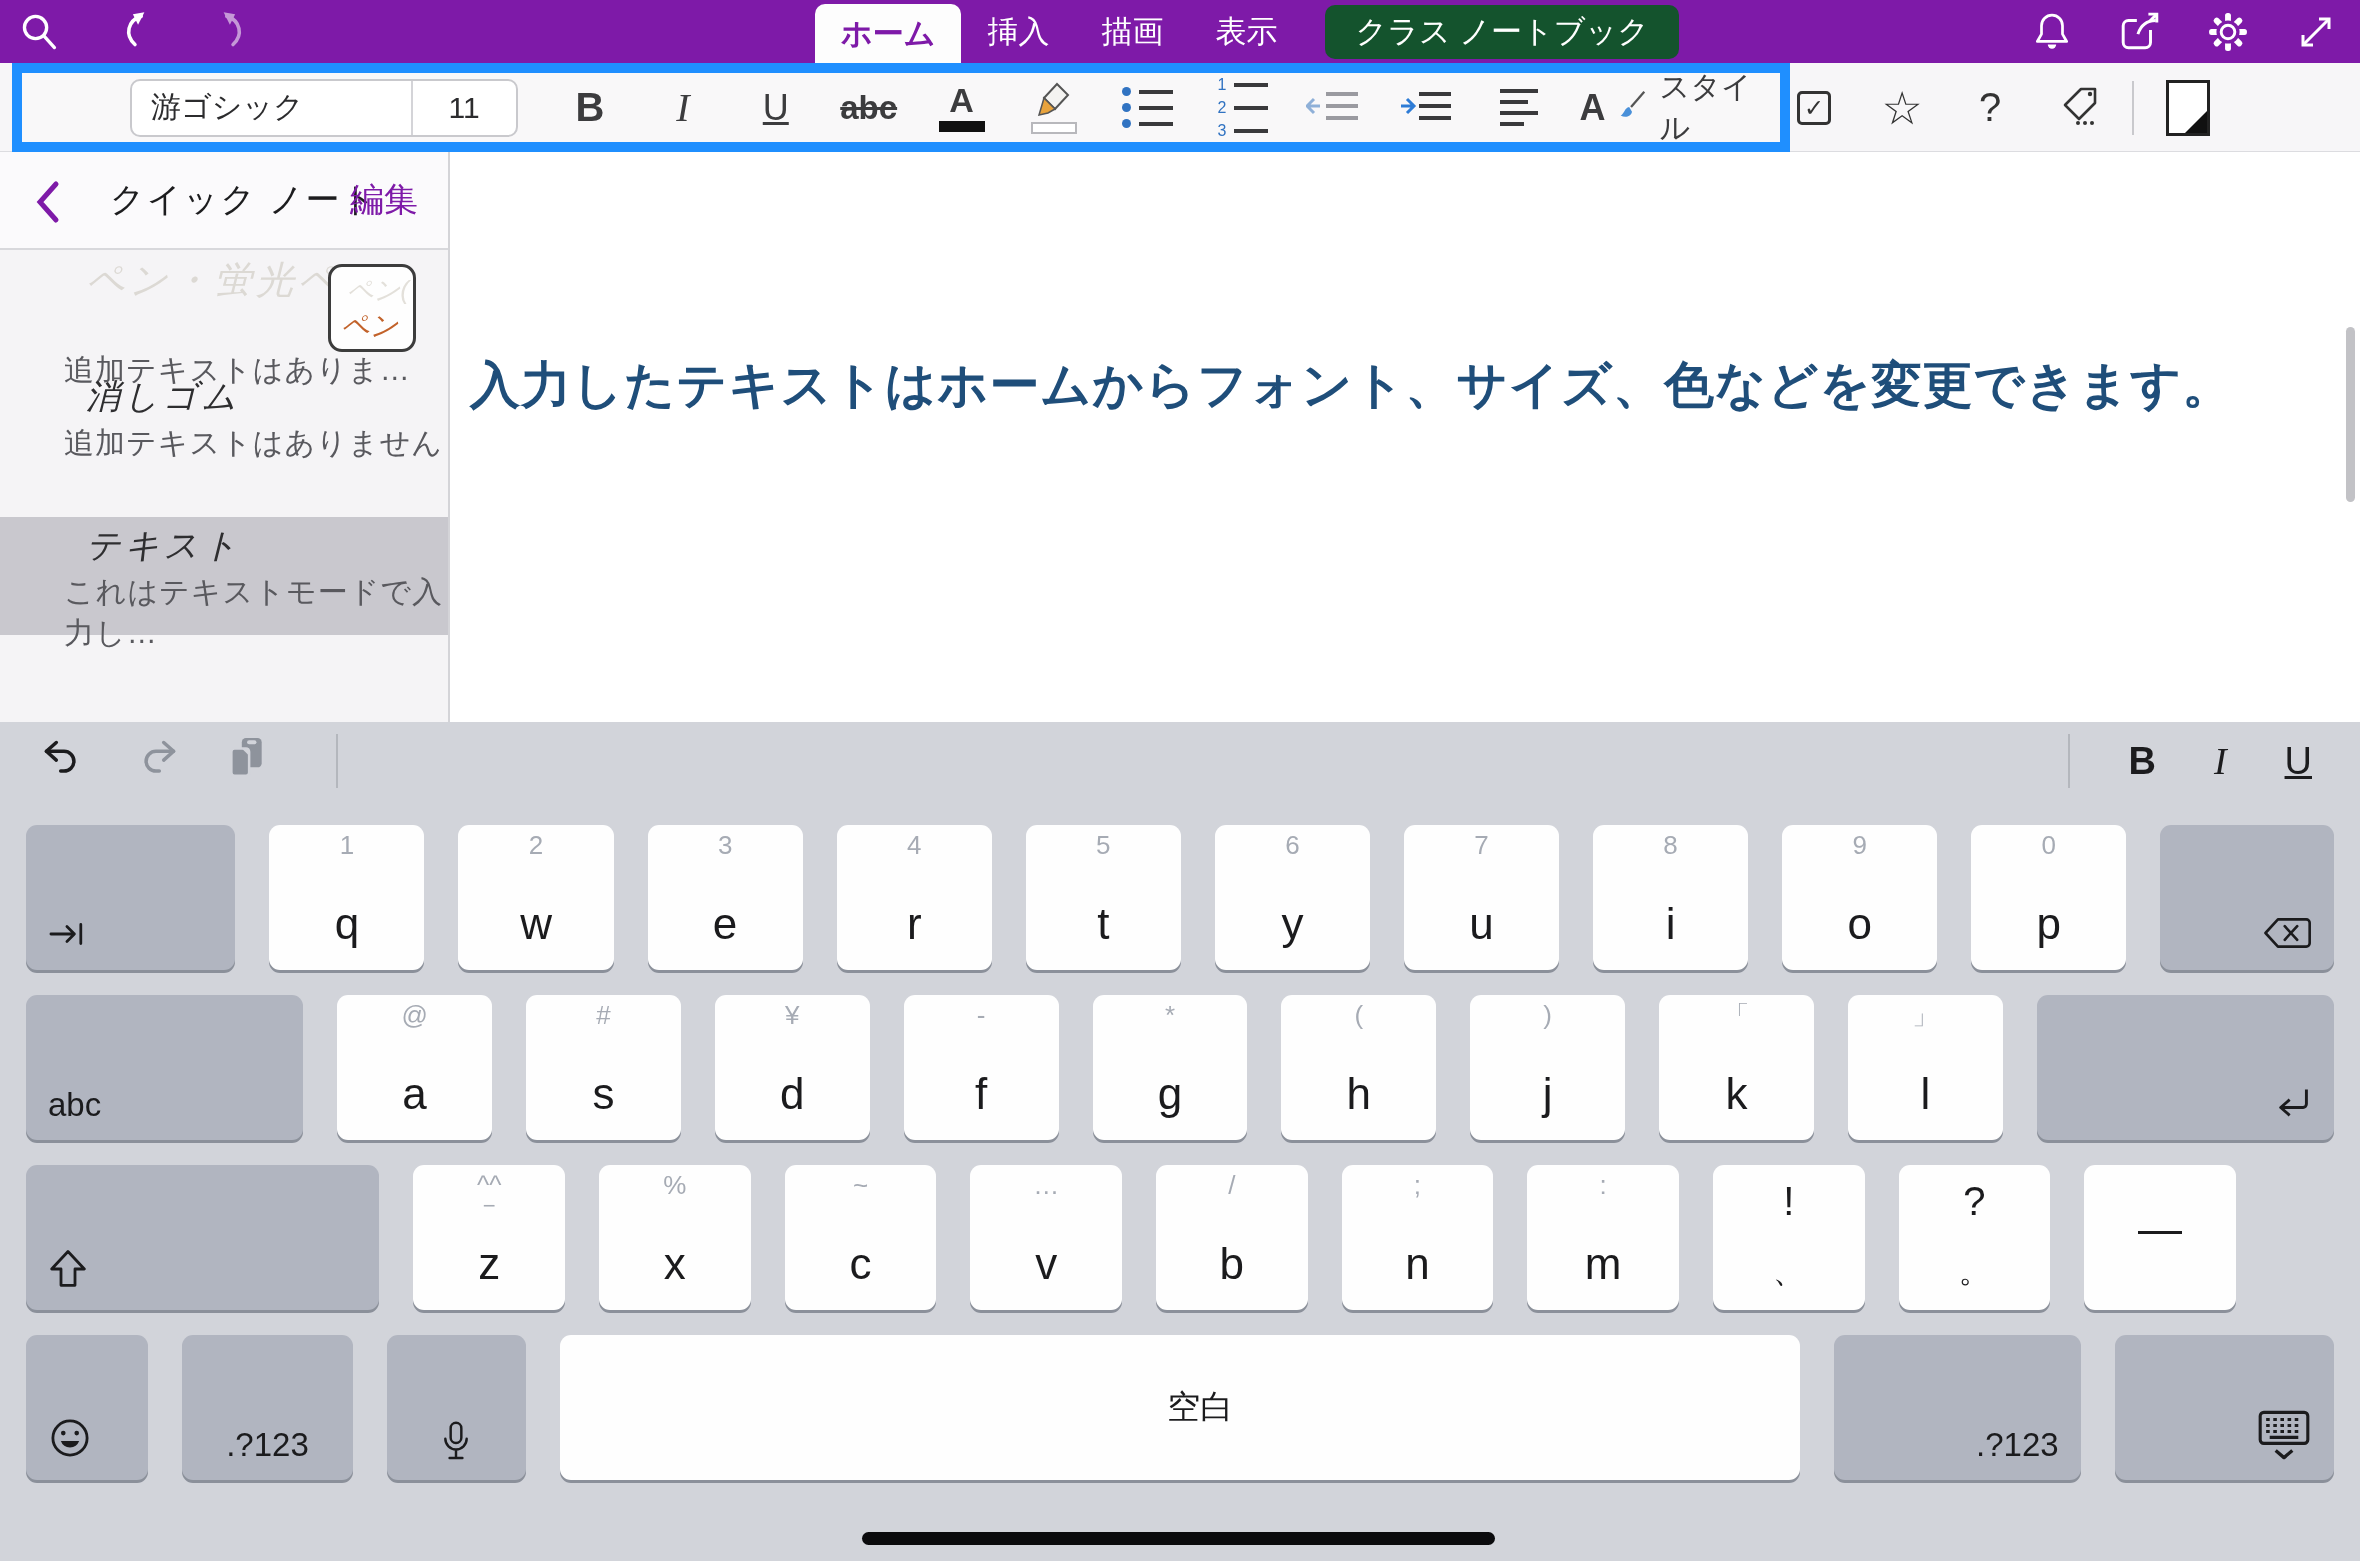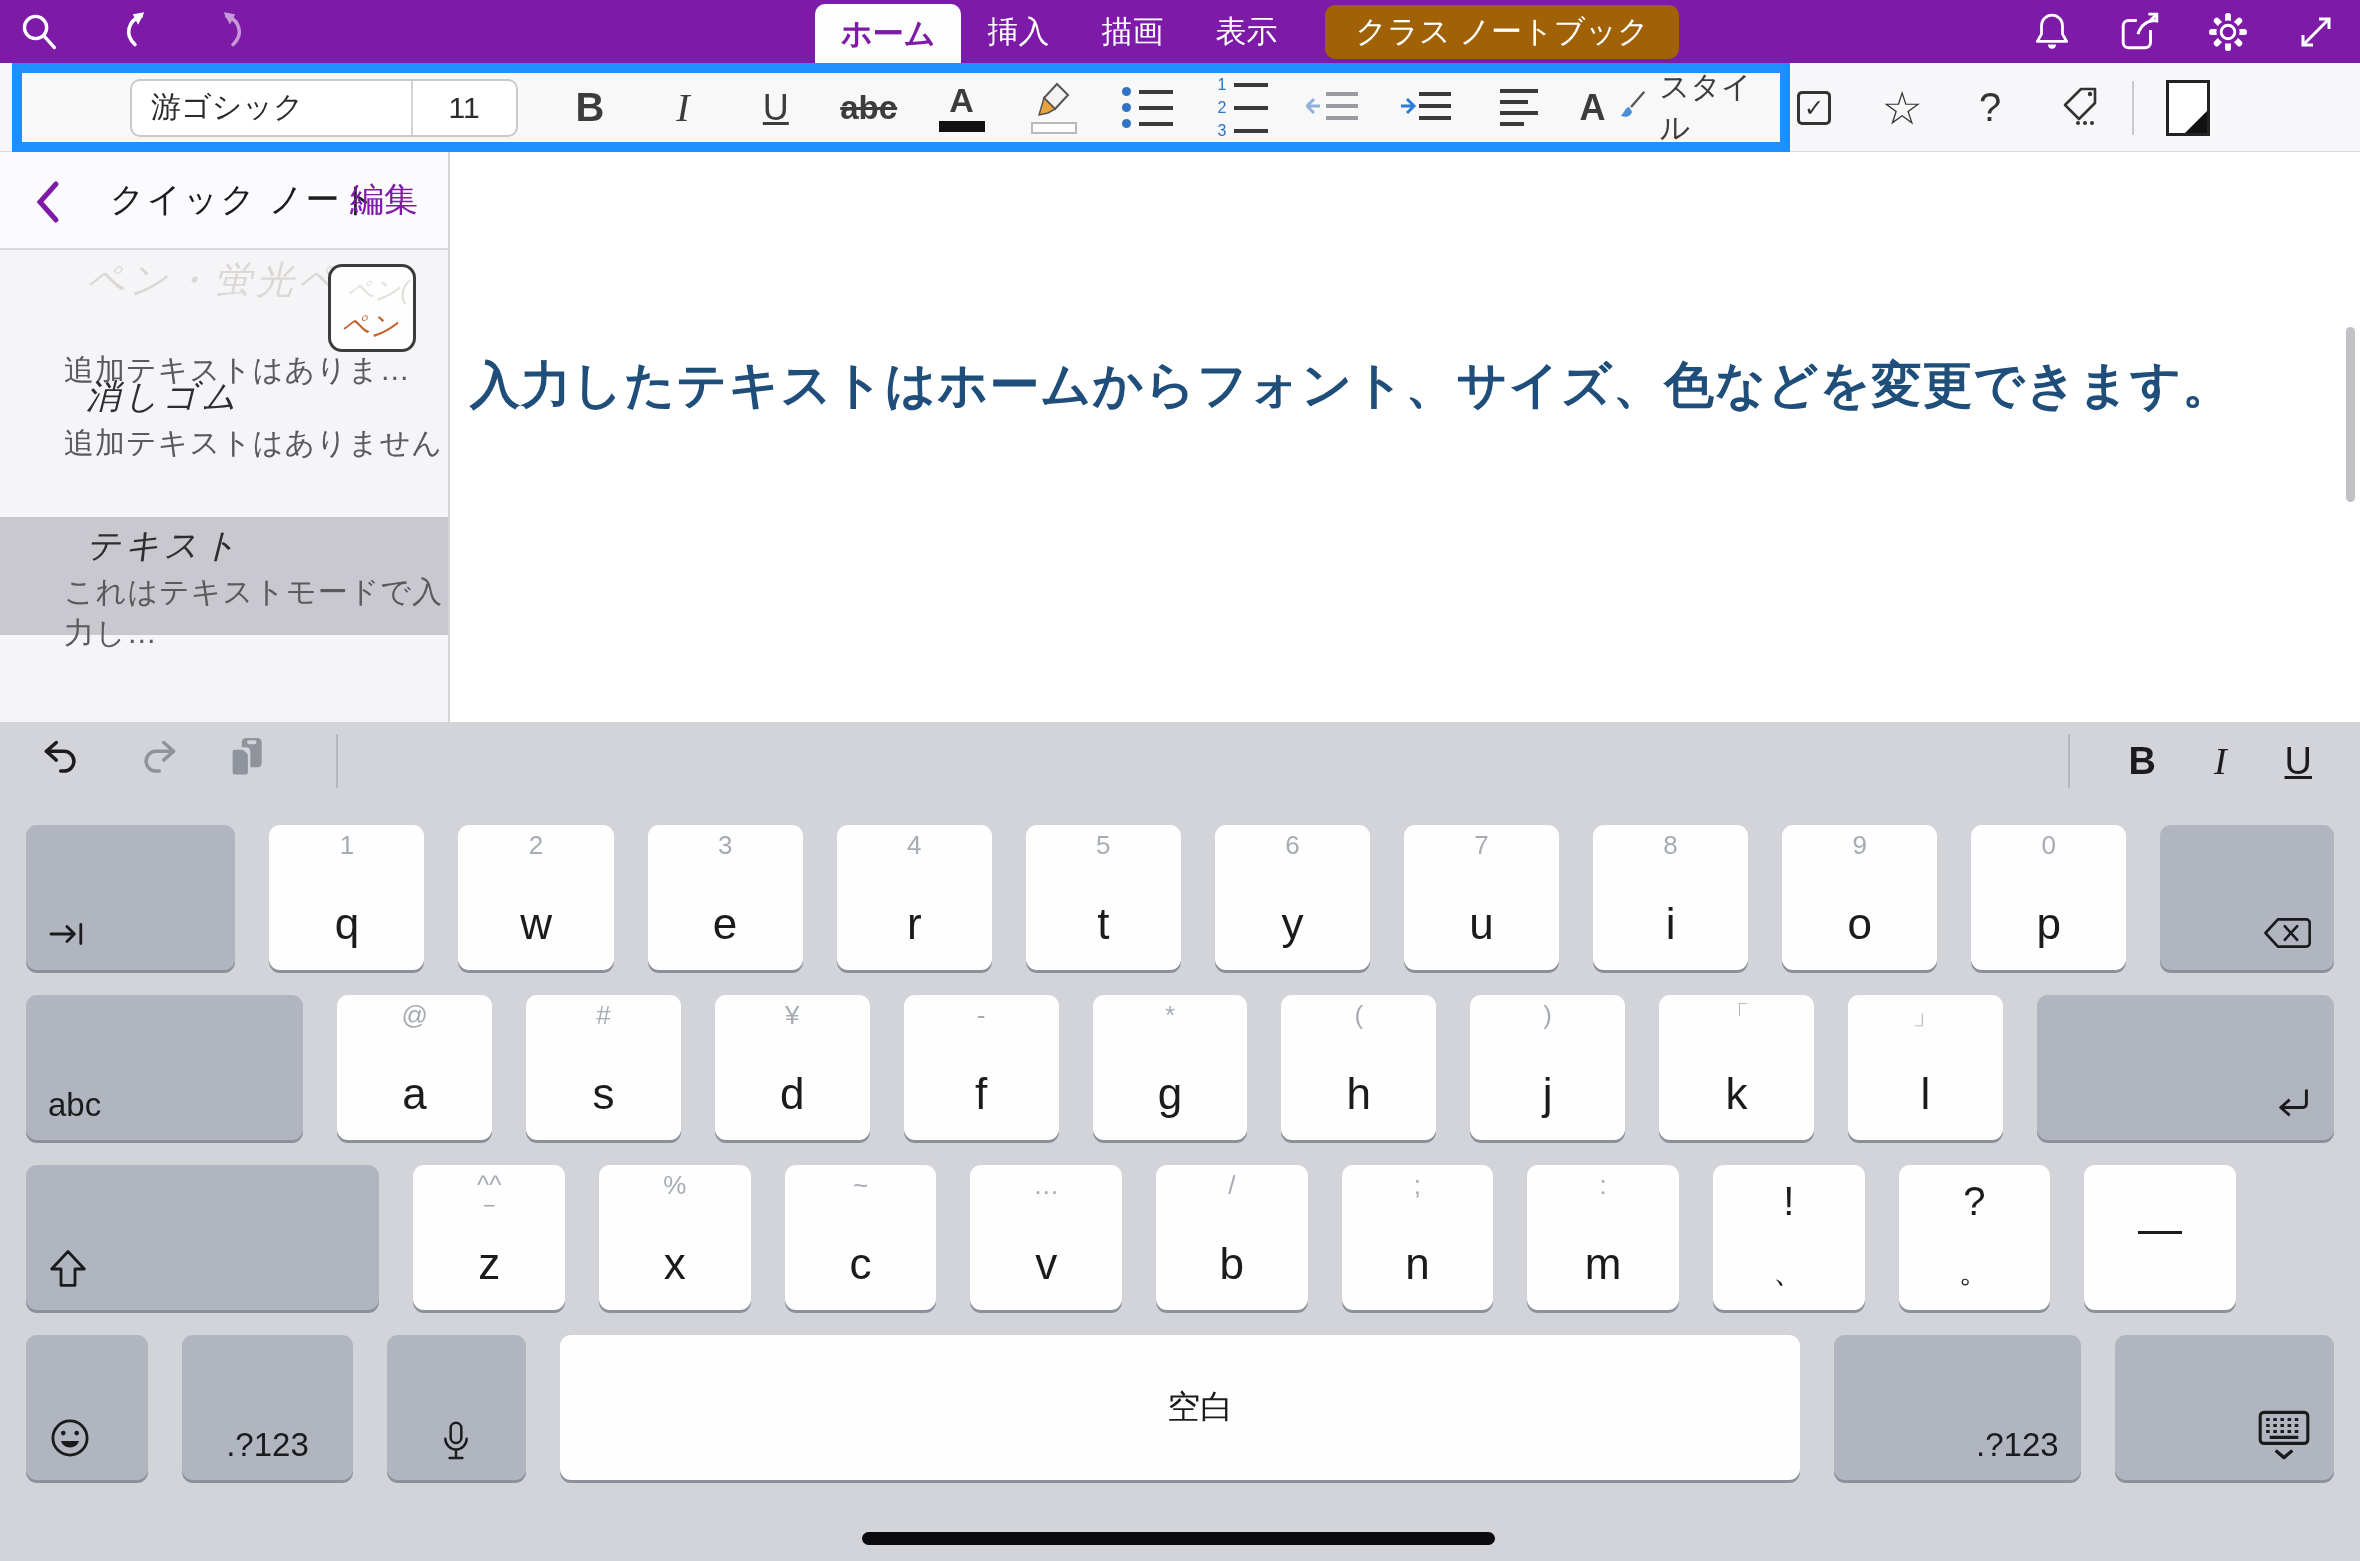--- a/index.html
+++ b/index.html
@@ -9,21 +9,21 @@
 
   
   .topbar { position:absolute; left:0; top:0; width:2360px; height:63px; background:#7e1aa8; }
   .topbar-left { position:absolute; left:18px; top:0; height:63px; display:flex; align-items:center; gap:52px; }
   .tb-icon { width:44px; height:44px; display:flex; align-items:center; justify-content:center; }
   .tb-icon svg { display:block; }
   .dim { opacity:.55; }
   .tabs { position:absolute; left:815px; top:0; height:63px; display:flex; align-items:center; gap:0; }
   .tab { color:#fff; font-size:31px; padding:0 26px; height:63px; display:flex; align-items:center; }
   .tab.active { background:#fdfdfd; color:#7e1aa8; font-weight:bold; border-radius:10px 10px 0 0; height:59px; margin-top:4px; }
-  .tab.dark { background:#a16207; border-radius:10px; height:54px; margin-left:22px; padding:0 30px; }
+  .tab.dark { background:#14532d; border-radius:10px; height:54px; margin-left:22px; padding:0 30px; }
   .topbar-right { position:absolute; right:22px; top:0; height:63px; display:flex; align-items:center; gap:44px; }
 
   
   .ribbon { position:absolute; left:0; top:63px; width:2360px; height:89px; background:#f7f6f8; border-bottom:1px solid #dcdce0; }
   .blue-box { position:absolute; left:12px; top:0; width:1778px; height:89px; border:10px solid #1f8fff; background:#f9f8f9; display:flex; align-items:center; padding-left:108px; }
   .font-field { width:392px; height:58px; background:#fff; border:2px solid #c9c9cd; border-radius:10px; display:flex; align-items:center; }
   .font-name { flex:1; font-size:30px; color:#2c2c2e; padding-left:19px; }
   .font-size-box { width:105px; text-align:center; font-size:30px; color:#2c2c2e; border-left:2px solid #d4d4d8; height:100%; display:flex; align-items:center; justify-content:center; }
   .tool { width:94px; display:flex; flex-direction:column; align-items:center; justify-content:center; color:#3c3c3e; position:relative; }
   .t-bold { font-size:40px; font-weight:800; }

